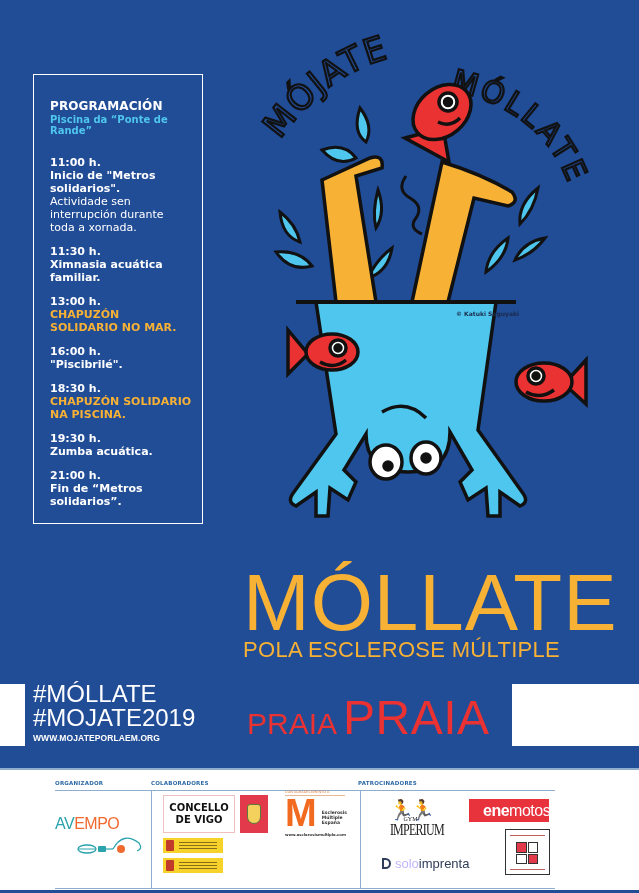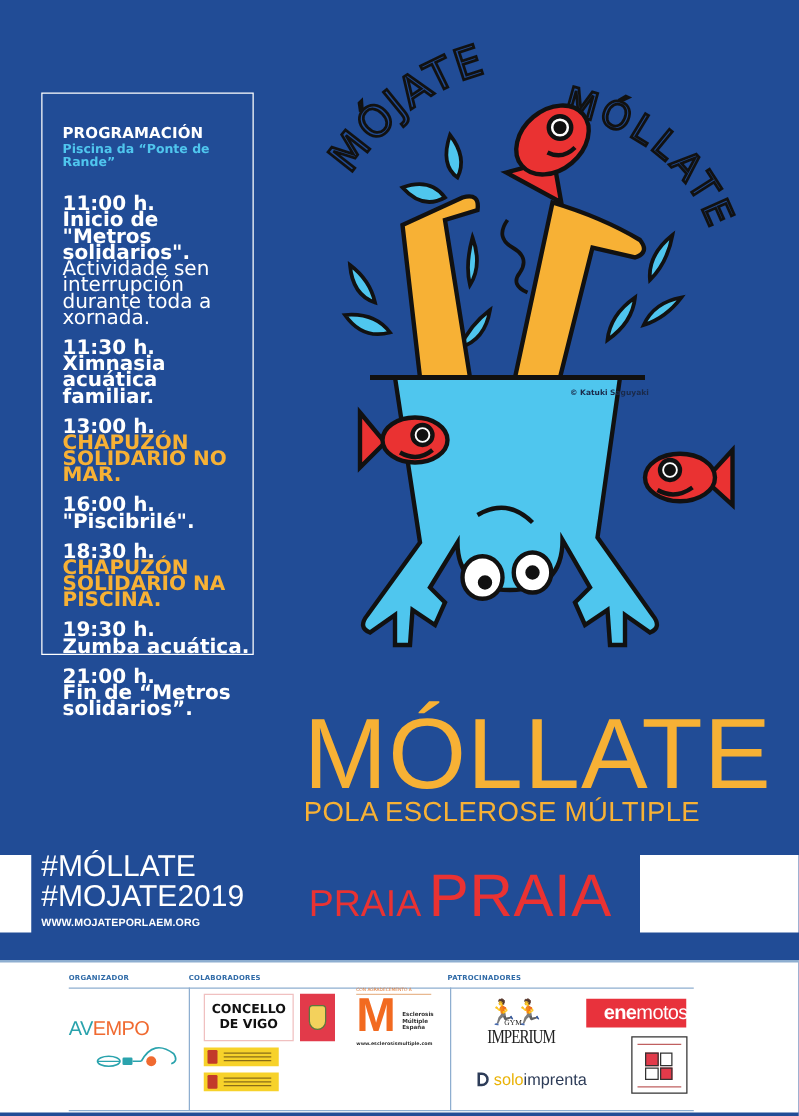--- a/index.html
+++ b/index.html
@@ -3,21 +3,21 @@
 <meta charset="utf-8">
 <style>
   * { box-sizing: border-box; margin: 0; padding: 0; }
   body { width: 639px; height: 893px; background: #214c96; font-family: "DejaVu Sans", sans-serif; overflow: hidden; position: relative; }
   .poster { position: absolute; left: 0; top: 0; width: 639px; height: 560px; background: #214c96; }
 
   .prog-box { position: absolute; left: 33px; top: 74px; width: 170px; height: 450px; border: 1.5px solid #ffffff; padding: 24px 0 0 16px; color: #fff; }
   .prog-title { font-weight: bold; font-size: 12px; letter-spacing: 0.1px; }
   .prog-sub { font-size: 10px; color: #4fc6ee; font-weight: bold; margin-top: 1px; }
   .prog-list { margin-top: 20px; }
-  .prog-item { margin-bottom: 11px; font-size: 16px; line-height: 13px; }
+  .prog-item { margin-bottom: 11px; font-size: 11px; line-height: 13px; }
   .prog-time { font-weight: bold; }
   .prog-desc { font-weight: bold; }
   .prog-desc.hl { color: #f7b135; }
   .prog-extra { font-weight: normal; }
 
   .art { position: absolute; left: 260px; top: 30px; width: 360px; height: 520px; }
 
   .date { position: absolute; left: 33px; top: 565px; color: #ea3232; font-family: "Liberation Sans", sans-serif; }
   .date .d1 { font-size: 37px; line-height: 38px; letter-spacing: 0.5px; }
   .date .d2 { font-size: 68px; line-height: 62px; letter-spacing: -1px; }
@@ -67,21 +67,21 @@
   .gym-run { font-size: 20px; line-height: 20px; color: #222; letter-spacing: -4px; }
   .gym-small { font-family: "Liberation Serif", serif; font-size: 6px; color: #222; margin-top: -4px; }
   .gym-name { font-family: "Liberation Serif", serif; font-size: 16px; line-height: 16px; color: #222; letter-spacing: -1px; transform: scaleX(0.75); transform-origin: center; }
 
   .enemotos { position: absolute; left: 469px; top: 799px; width: 80px; height: 23px; background: #e8323c; font-family: "Liberation Sans", sans-serif; font-size: 16px; line-height: 23px; text-align: center; letter-spacing: -0.5px; }
   .enemotos .e1 { color: #ffffff; font-weight: bold; margin-left: 14px; }
   .enemotos .e2 { color: #fff; }
 
   .solo { position: absolute; left: 382px; top: 856px; font-family: "Liberation Sans", sans-serif; font-size: 13px; color: #2d3c58; white-space: nowrap; }
   .solo .icon { display: inline-block; width: 9px; height: 11px; border: 2px solid #2d3c58; border-radius: 0 6px 6px 0; vertical-align: -1px; margin-right: 4px; }
-  .solo .s1 { color: #eab308; text-align: center; }
+  .solo .s1 { color: #c4b5fd; text-align: center; }
 
   .assoc { position: absolute; left: 505px; top: 829px; width: 45px; height: 46px; border: 1.5px solid #333; background: #fff; }
   .assoc .tiles { position: absolute; left: 10px; top: 12px; width: 22px; height: 22px; display: grid; grid-template-columns: 1fr 1fr; gap: 1px; }
   .assoc .tiles div { border: 1px solid #333; }
   .assoc .t1, .assoc .t4 { background: #e23a4a; }
   .assoc .t2, .assoc .t3 { background: #fff; }
   .assoc .cap { position: absolute; left: 4px; width: 35px; height: 1px; background: #c06060; }
 </style>
 </head>
 <body>

